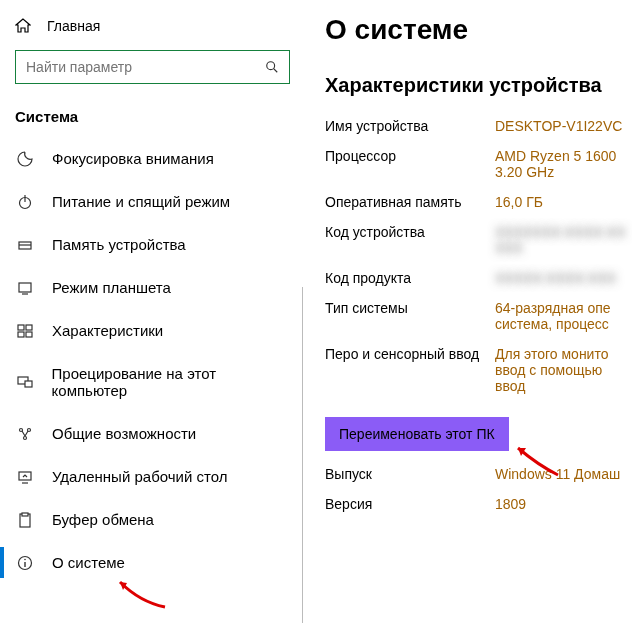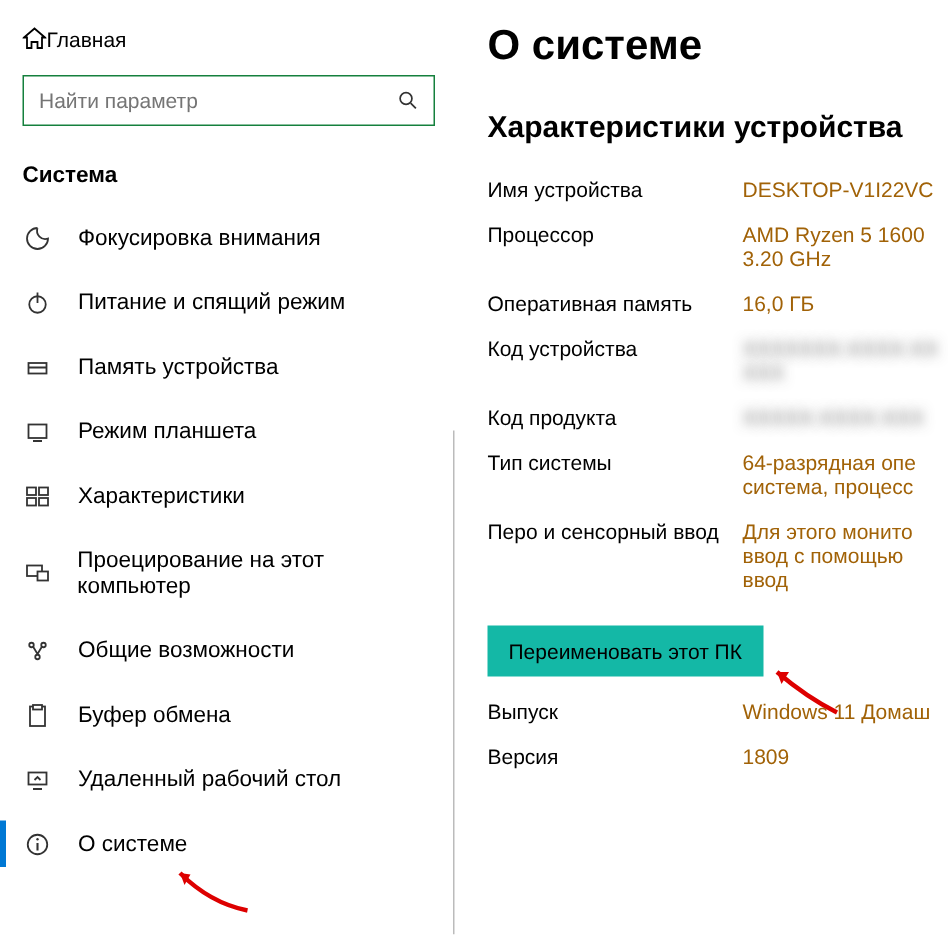--- a/index.html
+++ b/index.html
@@ -23,21 +23,21 @@
     .main {
       flex: 1;
       padding: 8px 0 0 20px;
       overflow: hidden;
     }
     .home-link {
       display: flex;
       align-items: center;
       padding: 8px 15px;
       cursor: pointer;
-      gap: 0;
+      gap: 16px;
     }
     .home-link span.label { font-size: 14px; }
     .search-wrap { padding: 8px 15px 12px 15px; }
     .search-box {
       display: flex;
       align-items: center;
       border: 1px solid #15803d;
       background: #fff;
       height: 34px;
     }
@@ -100,21 +100,21 @@
     }
     .kv-label { width: 170px; flex-shrink: 0; }
     .kv-value { color: #a16207; }
     .blurred {
       color: transparent;
       text-shadow: 0 0 8px rgba(60,60,60,0.7);
       user-select: none;
     }
     .rename-btn {
       display: inline-block;
-      background: #14b8a6;
+      background: #8b5cf6;
       border: none;
       padding: 9px 14px;
       font-size: 14px;
       font-family: inherit;
       cursor: pointer;
       margin-top: 16px;
       margin-bottom: 8px;
     }
     .divider {
       position: absolute;
@@ -221,35 +221,35 @@
               <circle cx="12" cy="4" r="1.5" fill="none" stroke="#333" stroke-width="1.2"></circle>
               <circle cx="8" cy="12" r="1.5" fill="none" stroke="#333" stroke-width="1.2"></circle>
               <path d="M5 5 L8 10 M11 5 L8 10" stroke="#333" stroke-width="1.2"></path>
             </svg>
           </span>
         <span class="label">Общие возможности</span>
       </li>
       <li class="nav-item">
         <span class="icon">
             <svg width="16" height="16" viewBox="0 0 16 16">
-              <rect x="3" y="2" width="10" height="13" fill="none" stroke="#333" stroke-width="1.2"></rect>
-              <rect x="5" y="1" width="6" height="3" fill="#fff" stroke="#333" stroke-width="1.2"></rect>
-            </svg>
-          </span>
-        <span class="label">Буфер обмена</span>
-      </li>
-      <li class="nav-item">
-        <span class="icon">
-            <svg width="16" height="16" viewBox="0 0 16 16">
               <rect x="2" y="3" width="12" height="8" fill="none" stroke="#333" stroke-width="1.2"></rect>
               <path d="M6 8 L8 6 L10 8" fill="none" stroke="#333" stroke-width="1.2"></path>
               <line x1="5" y1="14" x2="11" y2="14" stroke="#333" stroke-width="1.2"></line>
             </svg>
           </span>
         <span class="label">Удаленный рабочий стол</span>
+      </li>
+      <li class="nav-item">
+        <span class="icon">
+            <svg width="16" height="16" viewBox="0 0 16 16">
+              <rect x="3" y="2" width="10" height="13" fill="none" stroke="#333" stroke-width="1.2"></rect>
+              <rect x="5" y="1" width="6" height="3" fill="#fff" stroke="#333" stroke-width="1.2"></rect>
+            </svg>
+          </span>
+        <span class="label">Буфер обмена</span>
       </li>
       <li class="nav-item active">
         <span class="icon">
             <svg width="16" height="16" viewBox="0 0 16 16">
               <circle cx="8" cy="8" r="6.5" fill="none" stroke="#333" stroke-width="1.2"></circle>
               <line x1="8" y1="7" x2="8" y2="12" stroke="#333" stroke-width="1.4"></line>
               <circle cx="8" cy="4.5" r="0.8" fill="#333"></circle>
             </svg>
           </span>
         <span class="label">О системе</span>

